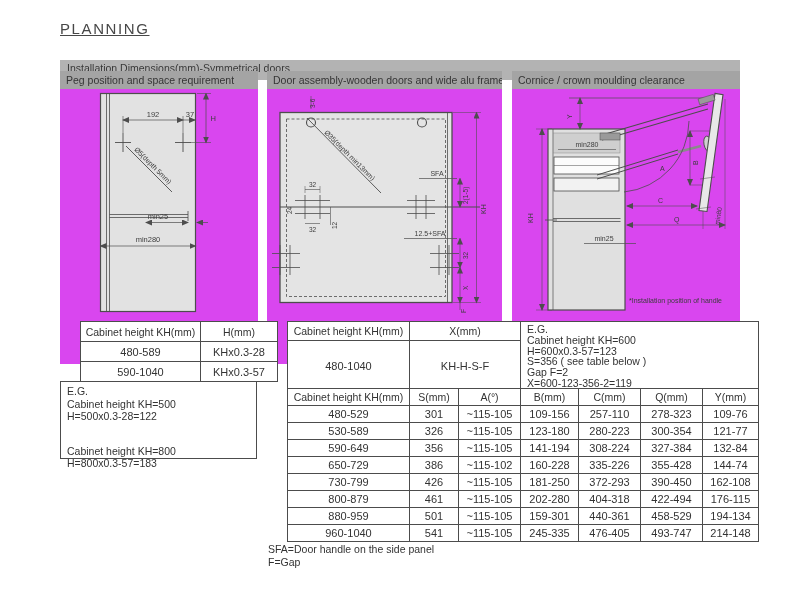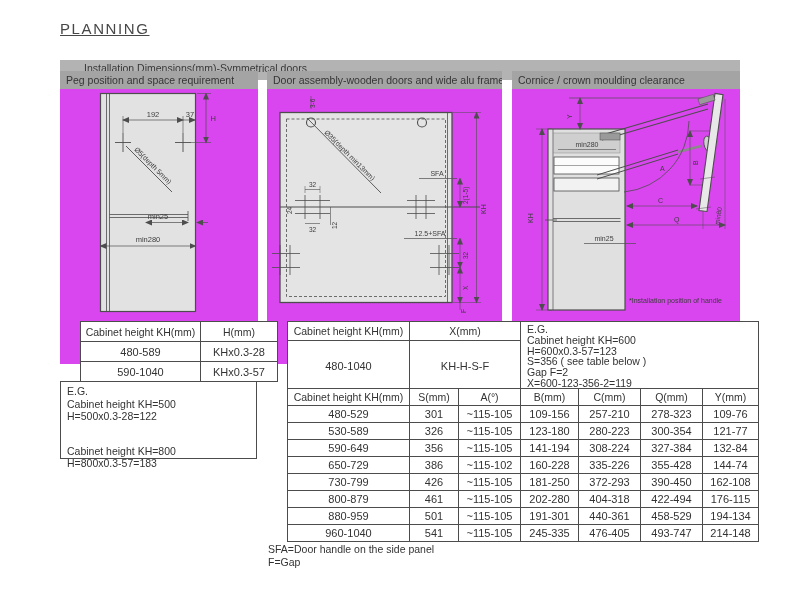--- a/index.html
+++ b/index.html
@@ -4,21 +4,21 @@
 <style>
   * { margin:0; padding:0; box-sizing:border-box; }
   html,body { background:#fff; }
   .page {
     position:relative; width:800px; height:600px; overflow:hidden;
     font-family:"Liberation Sans", sans-serif; background:#fff; color:#3a3a3a;
   }
   .title { position:absolute; left:60px; top:20px; font-size:15px; letter-spacing:1.6px; color:#474747;text-decoration:underline; }
   .banner {
     position:absolute; left:60px; top:60px; width:680px; height:20px;
-    background:#b3b3b3; font-size:10.5px; line-height:16px; padding-left:24px; color:#383838;
+    background:#b3b3b3; font-size:10.5px; line-height:16px; padding-left:7px; color:#383838;
   }
   .phead {
     position:absolute; top:71px; height:18px; background:#a4a4a4;
     font-size:10.5px; line-height:18px; padding-left:6px; color:#353535;
     white-space:nowrap; overflow:hidden;
   }
   #ph1 { left:60px;  width:198px; }
   #ph2 { left:267px; width:235px; }
   #ph3 { left:512px; width:228px; }
   .darea { position:absolute; top:89px; height:275px; background:#d946ef; }
@@ -270,21 +270,21 @@
       <th>B(mm)</th>
       <th>C(mm)</th>
       <th>Q(mm)</th>
       <th>Y(mm)</th>
     </tr>
     <tr>
       <td>480-529</td>
       <td>301</td>
       <td>~115-105</td>
       <td>109-156</td>
-      <td>257-210</td>
+      <td>257-110</td>
       <td>278-323</td>
       <td>109-76</td>
     </tr>
     <tr>
       <td>530-589</td>
       <td>326</td>
       <td>~115-105</td>
       <td>123-180</td>
       <td>280-223</td>
       <td>300-354</td>
@@ -323,21 +323,21 @@
       <td>~115-105</td>
       <td>202-280</td>
       <td>404-318</td>
       <td>422-494</td>
       <td>176-115</td>
     </tr>
     <tr>
       <td>880-959</td>
       <td>501</td>
       <td>~115-105</td>
-      <td>191-301</td>
+      <td>159-301</td>
       <td>440-361</td>
       <td>458-529</td>
       <td>194-134</td>
     </tr>
     <tr>
       <td>960-1040</td>
       <td>541</td>
       <td>~115-105</td>
       <td>245-335</td>
       <td>476-405</td>

